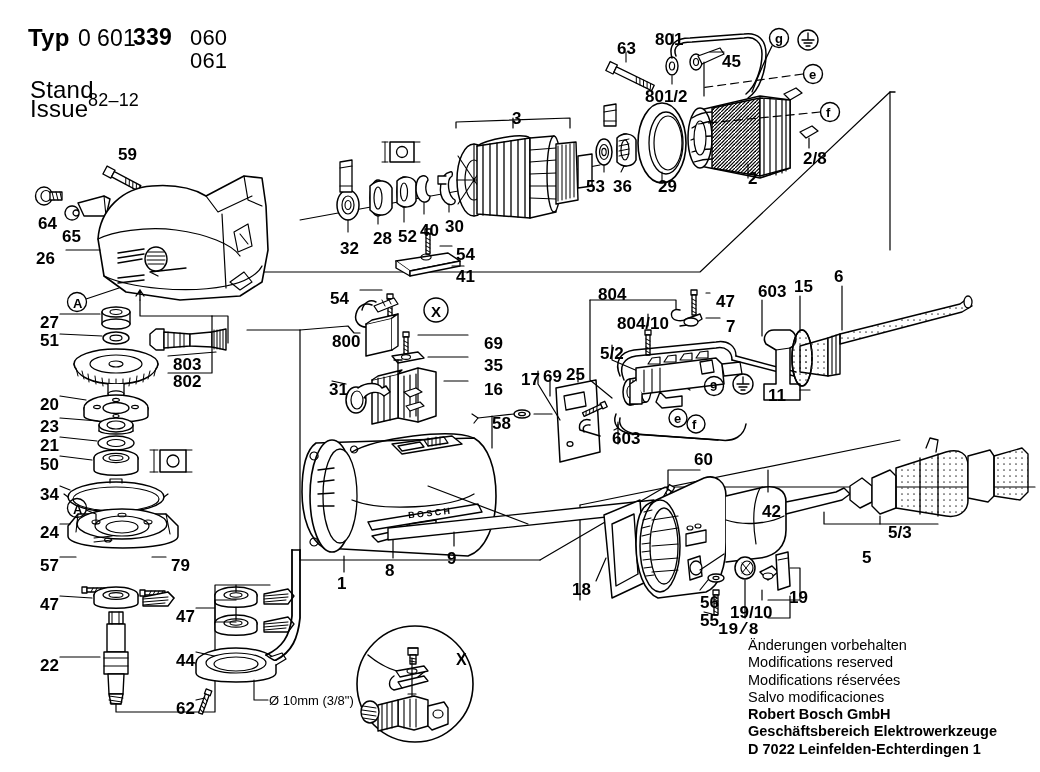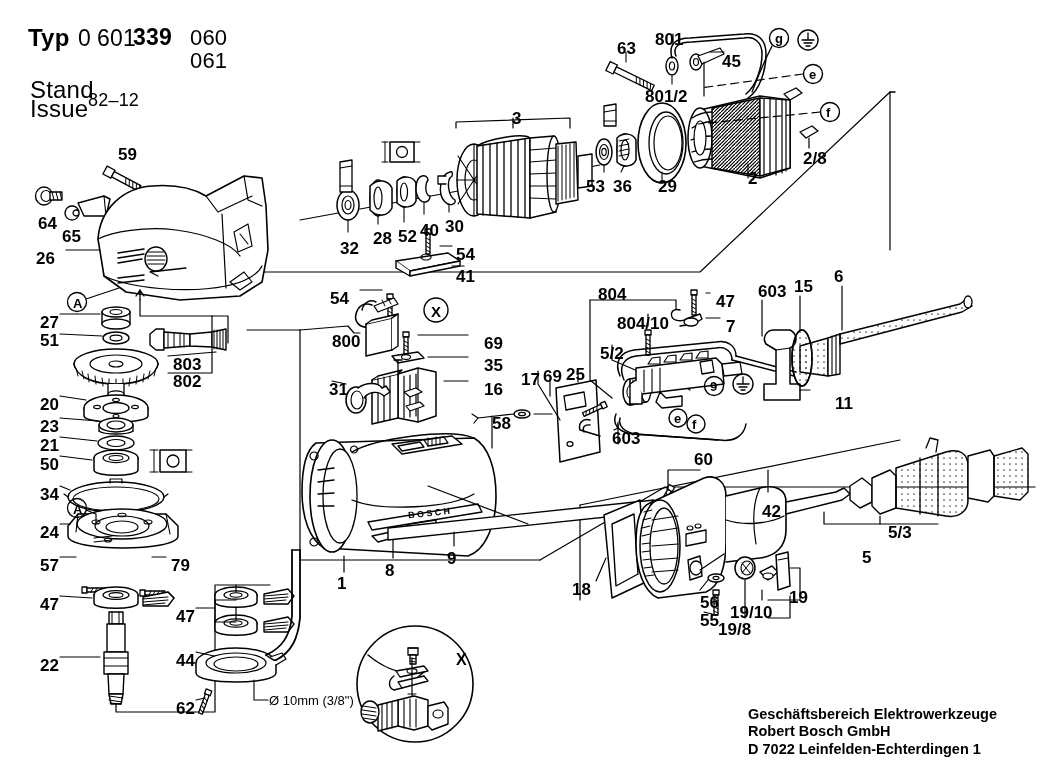--- a/index.html
+++ b/index.html
@@ -762,23 +762,29 @@
 
   <div class="hdr" id="typ-word">Typ</div>
   <div class="hdr" id="typ-a">0</div>
   <div class="hdr" id="typ-b">601</div>
   <div class="hdr" id="typ-c">339</div>
   <div class="hdr" id="typ-d">060</div>
   <div class="hdr" id="typ-e">061</div>
   <div class="hdr" id="stand"><span>Stand</span><br><span>Issue</span></div>
   <div class="hdr" id="issue-val">82–12</div>
 
+  <div id="foot">
+    <div class="l">Änderungen vorbehalten</div>
+    <div class="l">Modifications reserved</div>
+    <div class="l">Modifications réservées</div>
+    <div class="l">Salvo modificaciones</div>
+  </div>
   <div id="foot-bold">
+    <div class="l">Robert Bosch GmbH</div>
     <div class="l">Geschäftsbereich Elektrowerkzeuge</div>
-    <div class="l">Robert Bosch GmbH</div>
     <div class="l">D 7022 Leinfelden-Echterdingen 1</div>
   </div>
 
   <div id="callout-layer">
       <div class="num" style="left: 118px; top: 146px;">59</div>
       <div class="num" style="left: 38px; top: 215px;">64</div>
       <div class="num" style="left: 62px; top: 228px;">65</div>
       <div class="num" style="left: 36px; top: 250px;">26</div>
       <div class="num" style="left: 40px; top: 314px;">27</div>
       <div class="num" style="left: 40px; top: 332px;">51</div>
@@ -828,29 +834,29 @@
       <div class="num" style="left: 385px; top: 562px;">8</div>
       <div class="num" style="left: 447px; top: 550px;">9</div>
       <div class="num" style="left: 598px; top: 286px;">804</div>
       <div class="num" style="left: 617px; top: 315px; text-align: right;">804/10</div>
       <div class="num" style="left: 600px; top: 345px;">5/2</div>
       <div class="num" style="left: 716px; top: 293px;">47</div>
       <div class="num" style="left: 726px; top: 318px;">7</div>
       <div class="num" style="left: 758px; top: 283px;">603</div>
       <div class="num" style="left: 794px; top: 278px;">15</div>
       <div class="num" style="left: 834px; top: 268px;">6</div>
-      <div class="num" style="left: 835px; top: 387px; margin-top: 8px;">11</div>
+      <div class="num" style="left: 768px; top: 387px;">11</div>
       <div class="num" style="left: 612px; top: 430px;">603</div>
       <div class="num" style="left: 694px; top: 451px;">60</div>
       <div class="num" style="left: 762px; top: 462px; margin-top: 41px;">42</div>
       <div class="num" style="left: 572px; top: 581px;">18</div>
       <div class="num" style="left: 700px; top: 594px;">56</div>
       <div class="num" style="left: 700px; top: 612px;">55</div>
       <div class="num" style="left: 730px; top: 604px;">19/10</div>
-      <div class="num" style="left: 718px; top: 621px;">19/8</div>
+      <div class="num" style="left: 718px; top: 621px; font-family: Liberation Mono, monospace;">19/8</div>
       <div class="num" style="left: 789px; top: 589px;">19</div>
       <div class="num" style="left: 888px; top: 524px;">5/3</div>
       <div class="num" style="left: 862px; top: 549px;">5</div>
     </div>
 
   <div class="dia" style="left:269px; top:693px;">Ø 10mm (3/8")</div>
   <div class="num" style="left:456px; top:652px; font-size:16px;">X</div>
   <div class="num" style="left:431px; top:304px; font-size:15px;">X</div>
   <div class="ltr" style="left:73px; top:296px;">A</div>
   <div class="ltr" style="left:73px; top:502px;">A</div>

